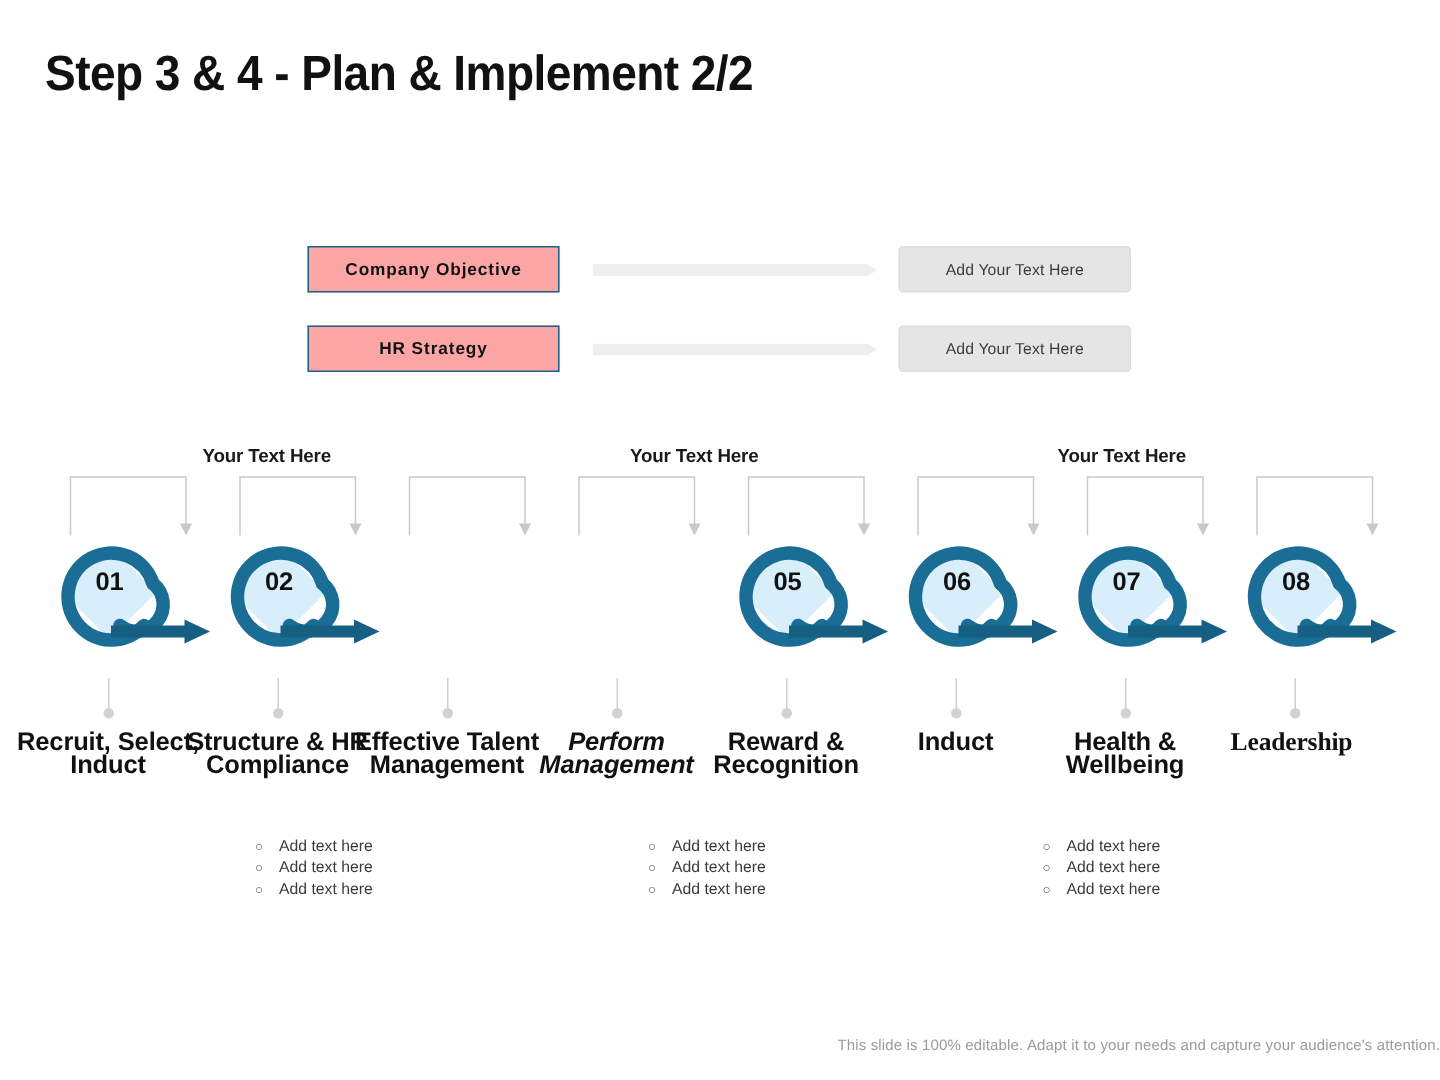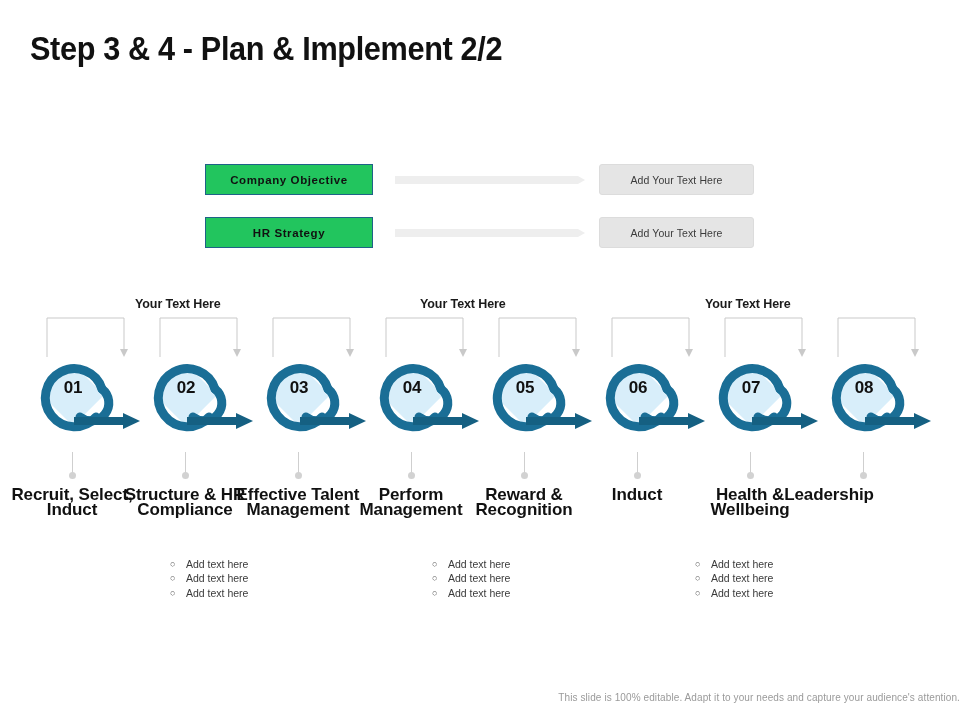--- a/index.html
+++ b/index.html
@@ -43,21 +43,21 @@
     margin-bottom: 20px;
   }
   .label-box {
     position: absolute;
     left: 0;
     top: 0;
     width: 168px;
     height: 31px;
     box-sizing: border-box;
     border: 1.5px solid #1f6287;
-    background: #22c55e;
+    background: #fca5a5;
     display: flex;
     align-items: center;
     justify-content: center;
     font-size: 11.5px;
     font-weight: bold;
     letter-spacing: 0.6px;
     color: #111111;
   }
   .connector-bar {
     position: absolute;
@@ -256,40 +256,20 @@
     <div class="step" style="left: 143px;">
       <svg width="114" height="98" viewBox="0 0 114 98">
         <rect x="21" y="28" width="44" height="44" transform="rotate(45 43 50)" fill="#d8eefa"></rect>
         <path d="M 66,72 A 29,29 0 1 1 72,44" fill="none" stroke="#1a6e96" stroke-width="9" stroke-linecap="round"></path>
         <path d="M 72,44 A 16,16 0 0 1 50,72" fill="none" stroke="#1a6e96" stroke-width="9" stroke-linecap="round"></path>
         <path d="M 44,76 L 96,76" stroke="#156082" stroke-width="8" stroke-linecap="butt"></path>
         <path d="M 93,68 L 110,76 L 93,84 Z" fill="#156082"></path>
       </svg>
       <div class="step-number">02</div>
     </div>
-    <div class="step" style="left: 256px;">
-      <svg width="114" height="98" viewBox="0 0 114 98">
-        <rect x="21" y="28" width="44" height="44" transform="rotate(45 43 50)" fill="#d8eefa"></rect>
-        <path d="M 66,72 A 29,29 0 1 1 72,44" fill="none" stroke="#1a6e96" stroke-width="9" stroke-linecap="round"></path>
-        <path d="M 72,44 A 16,16 0 0 1 50,72" fill="none" stroke="#1a6e96" stroke-width="9" stroke-linecap="round"></path>
-        <path d="M 44,76 L 96,76" stroke="#156082" stroke-width="8" stroke-linecap="butt"></path>
-        <path d="M 93,68 L 110,76 L 93,84 Z" fill="#156082"></path>
-      </svg>
-      <div class="step-number">03</div>
-    </div>
-    <div class="step" style="left: 369px;">
-      <svg width="114" height="98" viewBox="0 0 114 98">
-        <rect x="21" y="28" width="44" height="44" transform="rotate(45 43 50)" fill="#d8eefa"></rect>
-        <path d="M 66,72 A 29,29 0 1 1 72,44" fill="none" stroke="#1a6e96" stroke-width="9" stroke-linecap="round"></path>
-        <path d="M 72,44 A 16,16 0 0 1 50,72" fill="none" stroke="#1a6e96" stroke-width="9" stroke-linecap="round"></path>
-        <path d="M 44,76 L 96,76" stroke="#156082" stroke-width="8" stroke-linecap="butt"></path>
-        <path d="M 93,68 L 110,76 L 93,84 Z" fill="#156082"></path>
-      </svg>
-      <div class="step-number">04</div>
-    </div>
     <div class="step" style="left: 482px;">
       <svg width="114" height="98" viewBox="0 0 114 98">
         <rect x="21" y="28" width="44" height="44" transform="rotate(45 43 50)" fill="#d8eefa"></rect>
         <path d="M 66,72 A 29,29 0 1 1 72,44" fill="none" stroke="#1a6e96" stroke-width="9" stroke-linecap="round"></path>
         <path d="M 72,44 A 16,16 0 0 1 50,72" fill="none" stroke="#1a6e96" stroke-width="9" stroke-linecap="round"></path>
         <path d="M 44,76 L 96,76" stroke="#156082" stroke-width="8" stroke-linecap="butt"></path>
         <path d="M 93,68 L 110,76 L 93,84 Z" fill="#156082"></path>
       </svg>
       <div class="step-number">05</div>
     </div>
@@ -330,33 +310,33 @@
     <div class="pin-dot" style="left: 69px;"></div>
     <div class="step-caption" style="left: 7px;">Recruit, Select, Induct</div>
     <div class="pin-line" style="left: 185px;"></div>
     <div class="pin-dot" style="left: 182px;"></div>
     <div class="step-caption" style="left: 120px;">Structure &amp; HR Compliance</div>
     <div class="pin-line" style="left: 298px;"></div>
     <div class="pin-dot" style="left: 295px;"></div>
     <div class="step-caption" style="left: 233px;">Effective Talent Management</div>
     <div class="pin-line" style="left: 411px;"></div>
     <div class="pin-dot" style="left: 408px;"></div>
-    <div class="step-caption" style="left: 346px;">Perform Management</div>
+    <div class="step-caption" style="left: 346px; font-style: italic;">Perform Management</div>
     <div class="pin-line" style="left: 524px;"></div>
     <div class="pin-dot" style="left: 521px;"></div>
     <div class="step-caption" style="left: 459px;">Reward &amp; Recognition</div>
     <div class="pin-line" style="left: 637px;"></div>
     <div class="pin-dot" style="left: 634px;"></div>
     <div class="step-caption" style="left: 572px;">Induct</div>
     <div class="pin-line" style="left: 750px;"></div>
     <div class="pin-dot" style="left: 747px;"></div>
     <div class="step-caption" style="left: 685px;">Health &amp; Wellbeing</div>
     <div class="pin-line" style="left: 863px;"></div>
     <div class="pin-dot" style="left: 860px;"></div>
-    <div class="step-caption" style="left: 764px;">Leadership</div>
+    <div class="step-caption" style="left: 796px; font-family: Liberation Serif, serif;">Leadership</div>
   </div>
 
 <div id="bullets-container">
     <div class="bullet-col" style="left: 170px;">
       <div class="bullet-item">
         <span class="bullet-marker">○</span>
         <span>Add text here</span>
       </div>
       <div class="bullet-item">
         <span class="bullet-marker">○</span>

